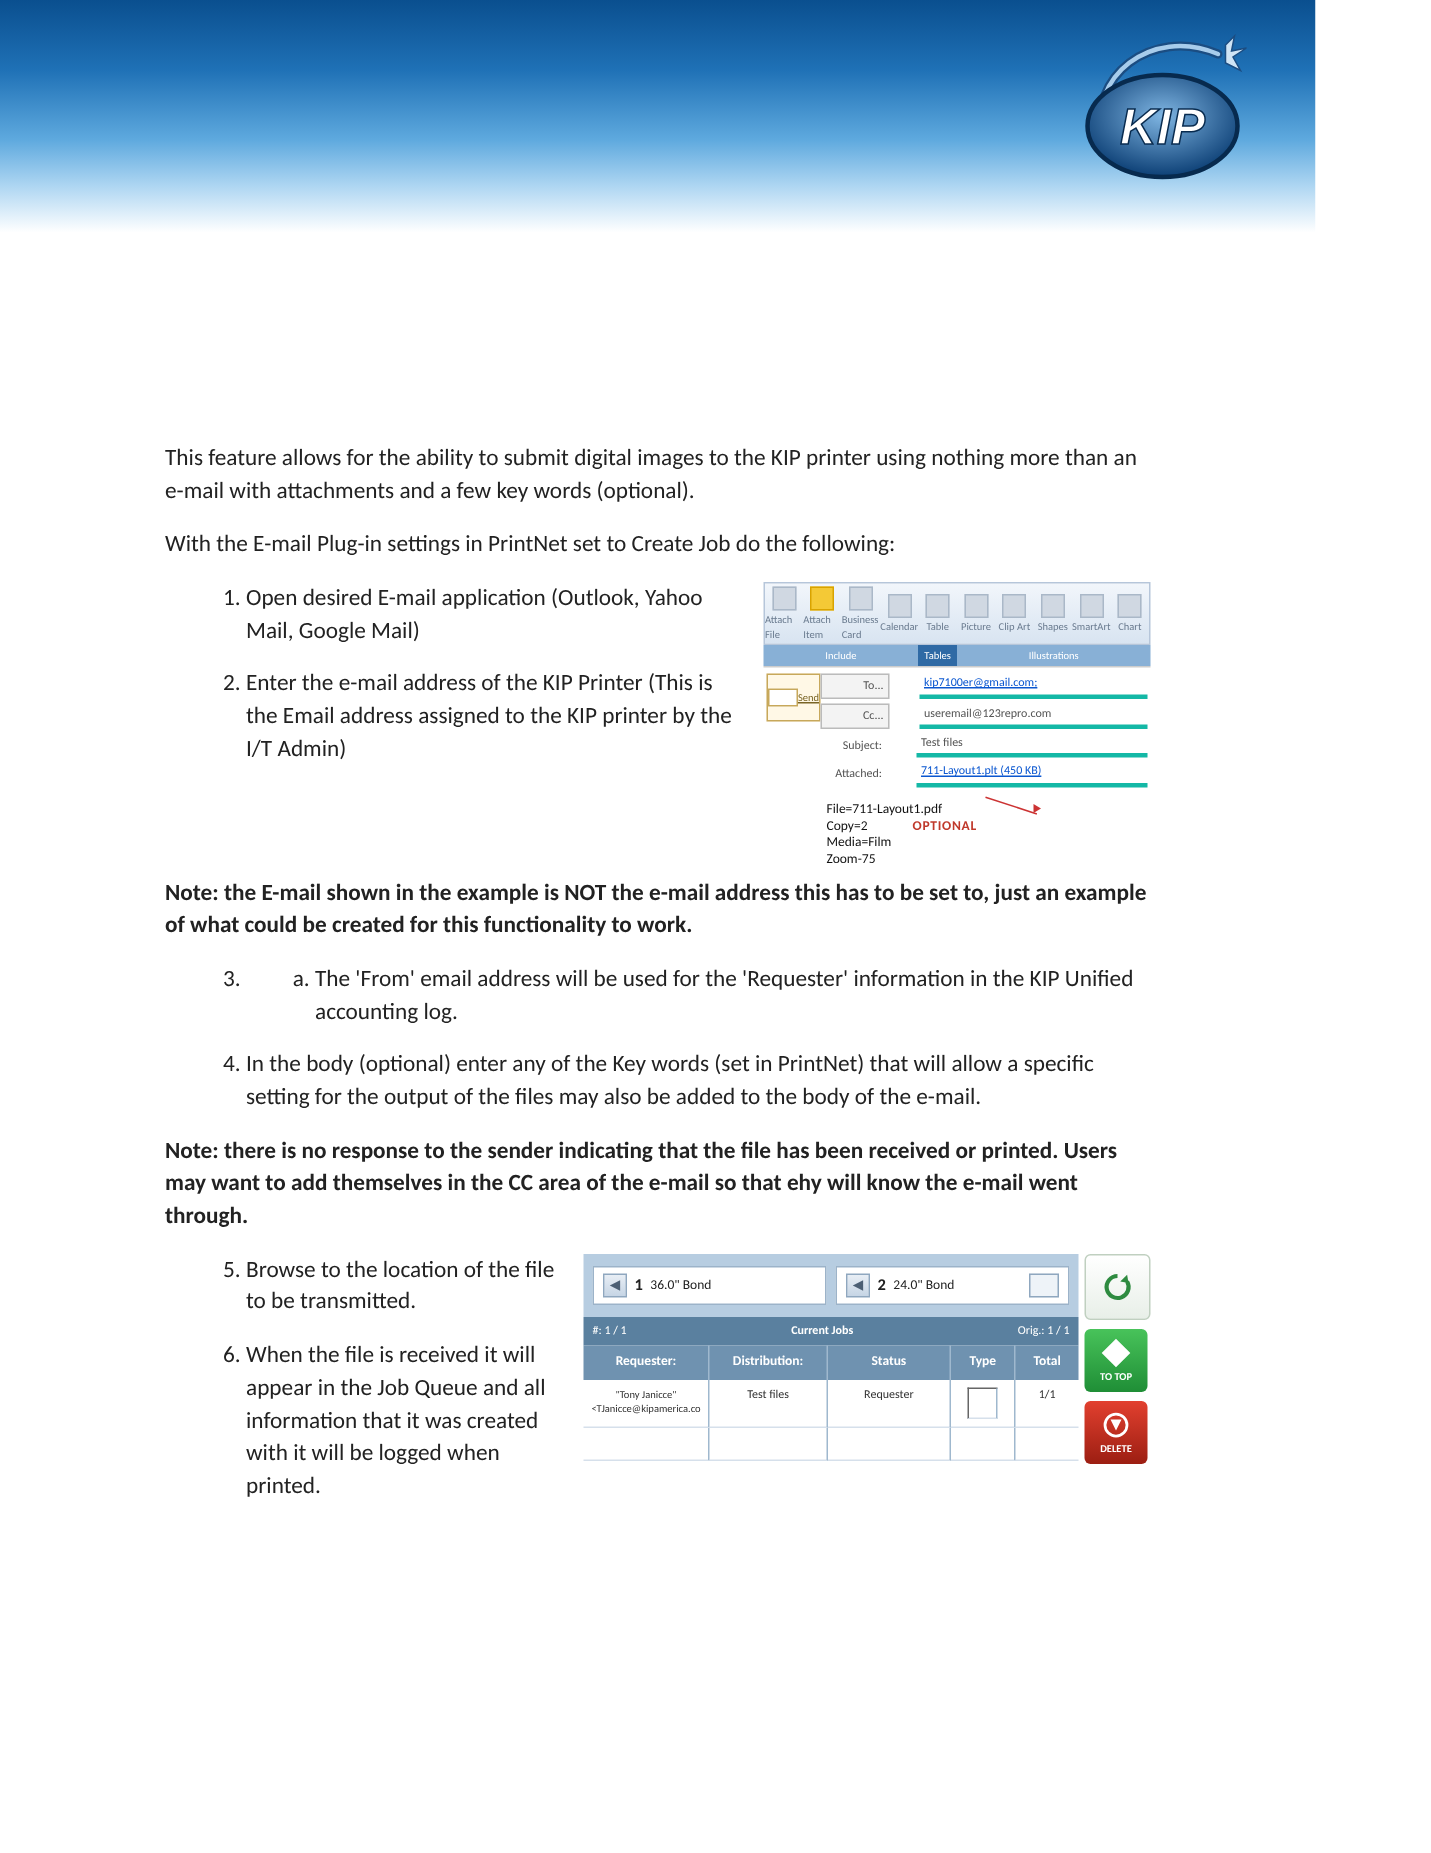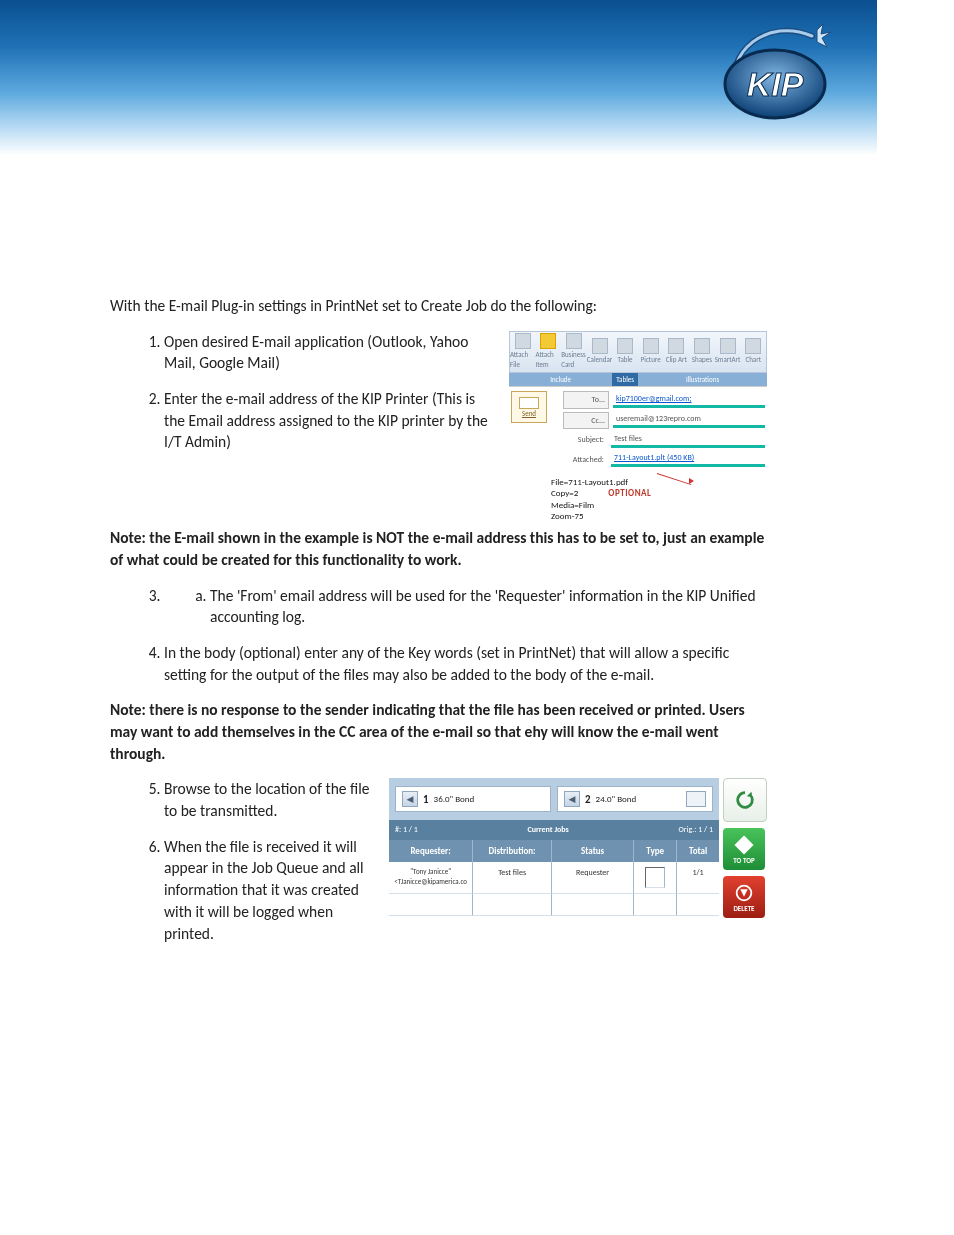--- a/index.html
+++ b/index.html
@@ -18,26 +18,26 @@
   .emailshot{width:258px;font-size:9px;color:#555;}
   .ribbon{background:linear-gradient(#f2f6fb,#d8e4f1);border:1px solid #b6c6da;display:flex;height:40px;}
   .ribitem{flex:1;display:flex;flex-direction:column;align-items:center;justify-content:center;gap:1px;font-size:7px;color:#6b7c90;}
   .ribicon{width:14px;height:14px;background:#d0d8e2;border:1px solid #aab8c8;}
   .ribicon.yellow{background:#f4c936;border-color:#d9a300;}
   .groupbar{display:flex;font-size:7px;align-items:center;}
   .groupbar div{flex:1;text-align:center;padding:2px 0;}
   .groupbar .gblue{background:#88b0d6;color:#fff;}
   .groupbar .gsel{background:#2f6aa5;color:#fff;}
   .fields{border-top:1px solid #ccc;padding:4px 2px;}
-  .frow{display:flex;align-items:center;gap:4px;margin-bottom:3px;}
+  .frow{display:flex;align-items:center;gap:20px;margin-bottom:3px;}
   .frow .lbl{width:38px;text-align:right;font-size:8px;border:1px solid #bbb;background:#f3f3f3;padding:2px 3px;}
   .frow .plain{width:38px;text-align:right;font-size:8px;padding:2px 3px;}
   .frow .val{flex:1;font-size:8px;padding:1px 3px;border-bottom:3px solid #14b8a6;}
   .frow .val.link{color:#0b57d0;text-decoration:underline;}
-  .sendbox{width:34px;height:30px;border:1px solid #c7a85b;background:#fff8e6;display:flex;flex-direction:column;align-items:center;justify-content:center;font-size:7px;color:#7a6526;margin-right:16px;text-decoration:underline;}
+  .sendbox{width:34px;height:30px;border:1px solid #c7a85b;background:#fff8e6;display:flex;flex-direction:row;align-items:center;justify-content:center;font-size:7px;color:#7a6526;margin-right:0;text-decoration:underline;}
   .sendbox .env{width:18px;height:10px;border:1px solid #c7a85b;background:#fff;}
   .bodyarea{padding:6px 2px 2px 40px;font-size:9px;color:#111;line-height:1.25;position:relative;}
   .arrow{position:absolute;top:3px;left:146px;border-top:1px solid #c33;width:36px;transform:rotate(18deg);transform-origin:left;}
   .arrowhead{position:absolute;top:8px;left:178px;width:0;height:0;border-left:5px solid #c33;border-top:3px solid transparent;border-bottom:3px solid transparent;}
   .optlabel{color:#c0392b;font-weight:bold;letter-spacing:.5px;}
   .row2{display:flex;gap:10px;align-items:flex-start;}
   .row2 .left{flex:1;}
   .jobshot{width:330px;font-size:9px;}
   .rolls{background:#b7cde1;display:flex;padding:8px 6px;gap:6px;}
   .roll{flex:1;background:#fff;border:1px solid #9cb3c9;padding:4px 6px;display:flex;align-items:center;gap:5px;font-size:9px;}
@@ -76,20 +76,21 @@
       <path d="M95 14 C 50 -5, 8 30, 18 70" fill="none" stroke="#1b4d82" stroke-width="6" stroke-linecap="round"></path>
       <path d="M95 14 C 50 -5, 8 30, 18 70" fill="none" stroke="#a7cceb" stroke-width="3" stroke-linecap="round"></path>
       <ellipse cx="58" cy="62" rx="50" ry="34" fill="url(#lg)" stroke="#072a4e" stroke-width="3"></ellipse>
       <text x="58" y="74" text-anchor="middle" font-family="Arial Black,Arial" font-size="34" font-weight="900" fill="#fff" stroke="#072a4e" stroke-width="1" font-style="italic">KIP</text>
     </svg>
   </div>
 </div>
 <div class="fade"></div>
 
 <div class="content">
+  <p>This feature allows for the ability to submit digital images to the KIP printer using nothing more than an e-mail with attachments and a few key words (optional).</p>
   <p>With the E-mail Plug-in settings in PrintNet set to Create Job do the following:</p>
 
   <div class="row1">
     <div class="left">
       <ol class="main" start="1">
         <li>Open desired E-mail application (Outlook, Yahoo Mail, Google Mail)</li>
         <li>Enter the e-mail address of the KIP Printer (This is the Email address assigned to the KIP printer by the I/T Admin)</li>
       </ol>
     </div>
 

